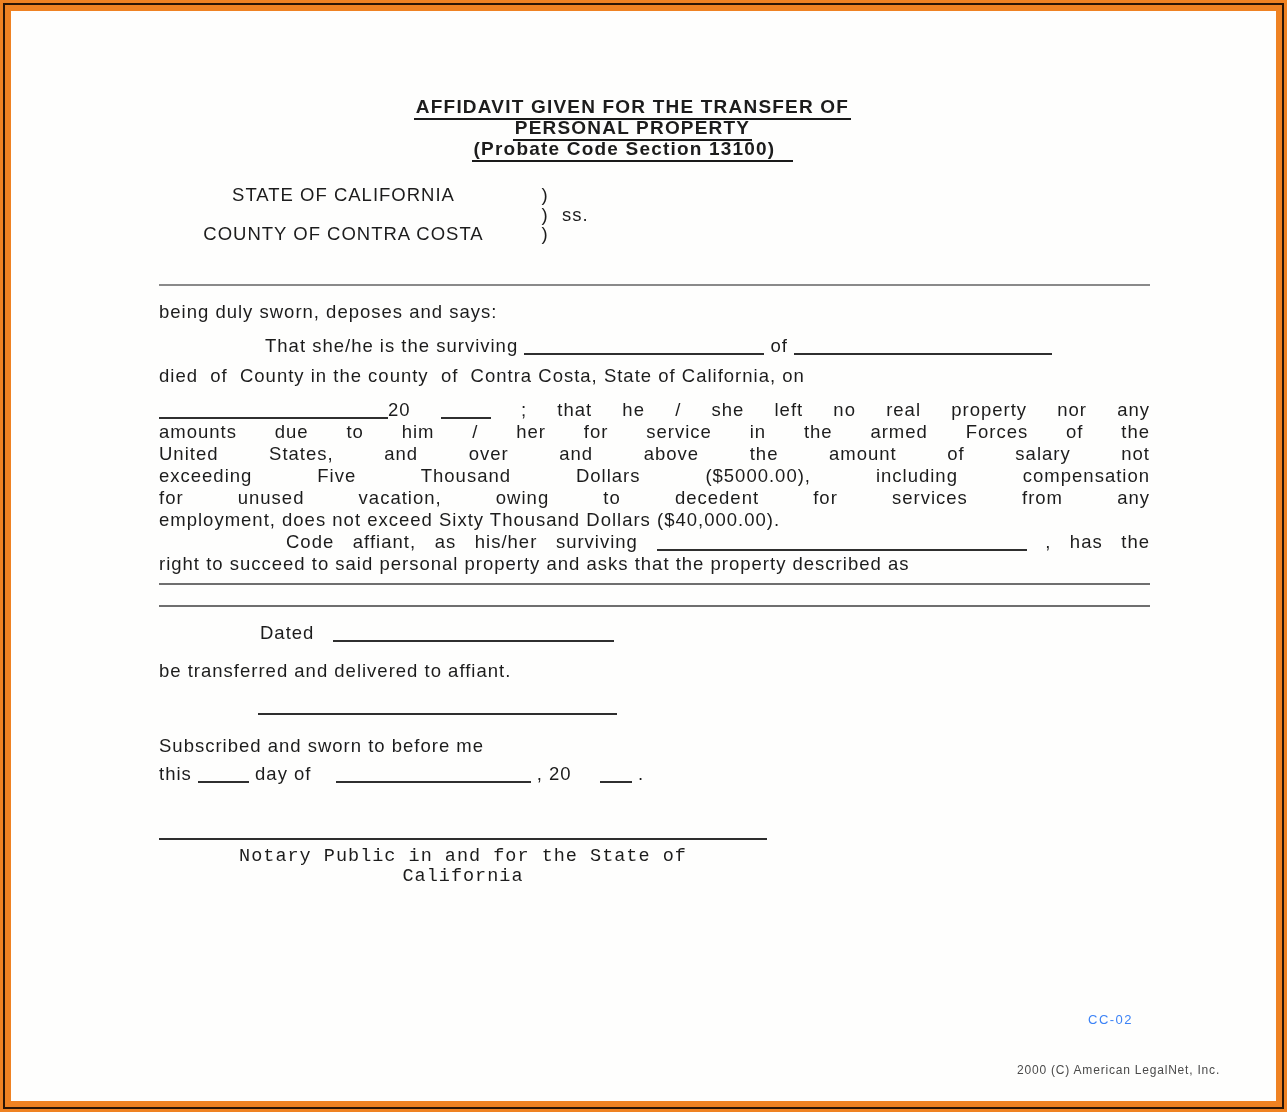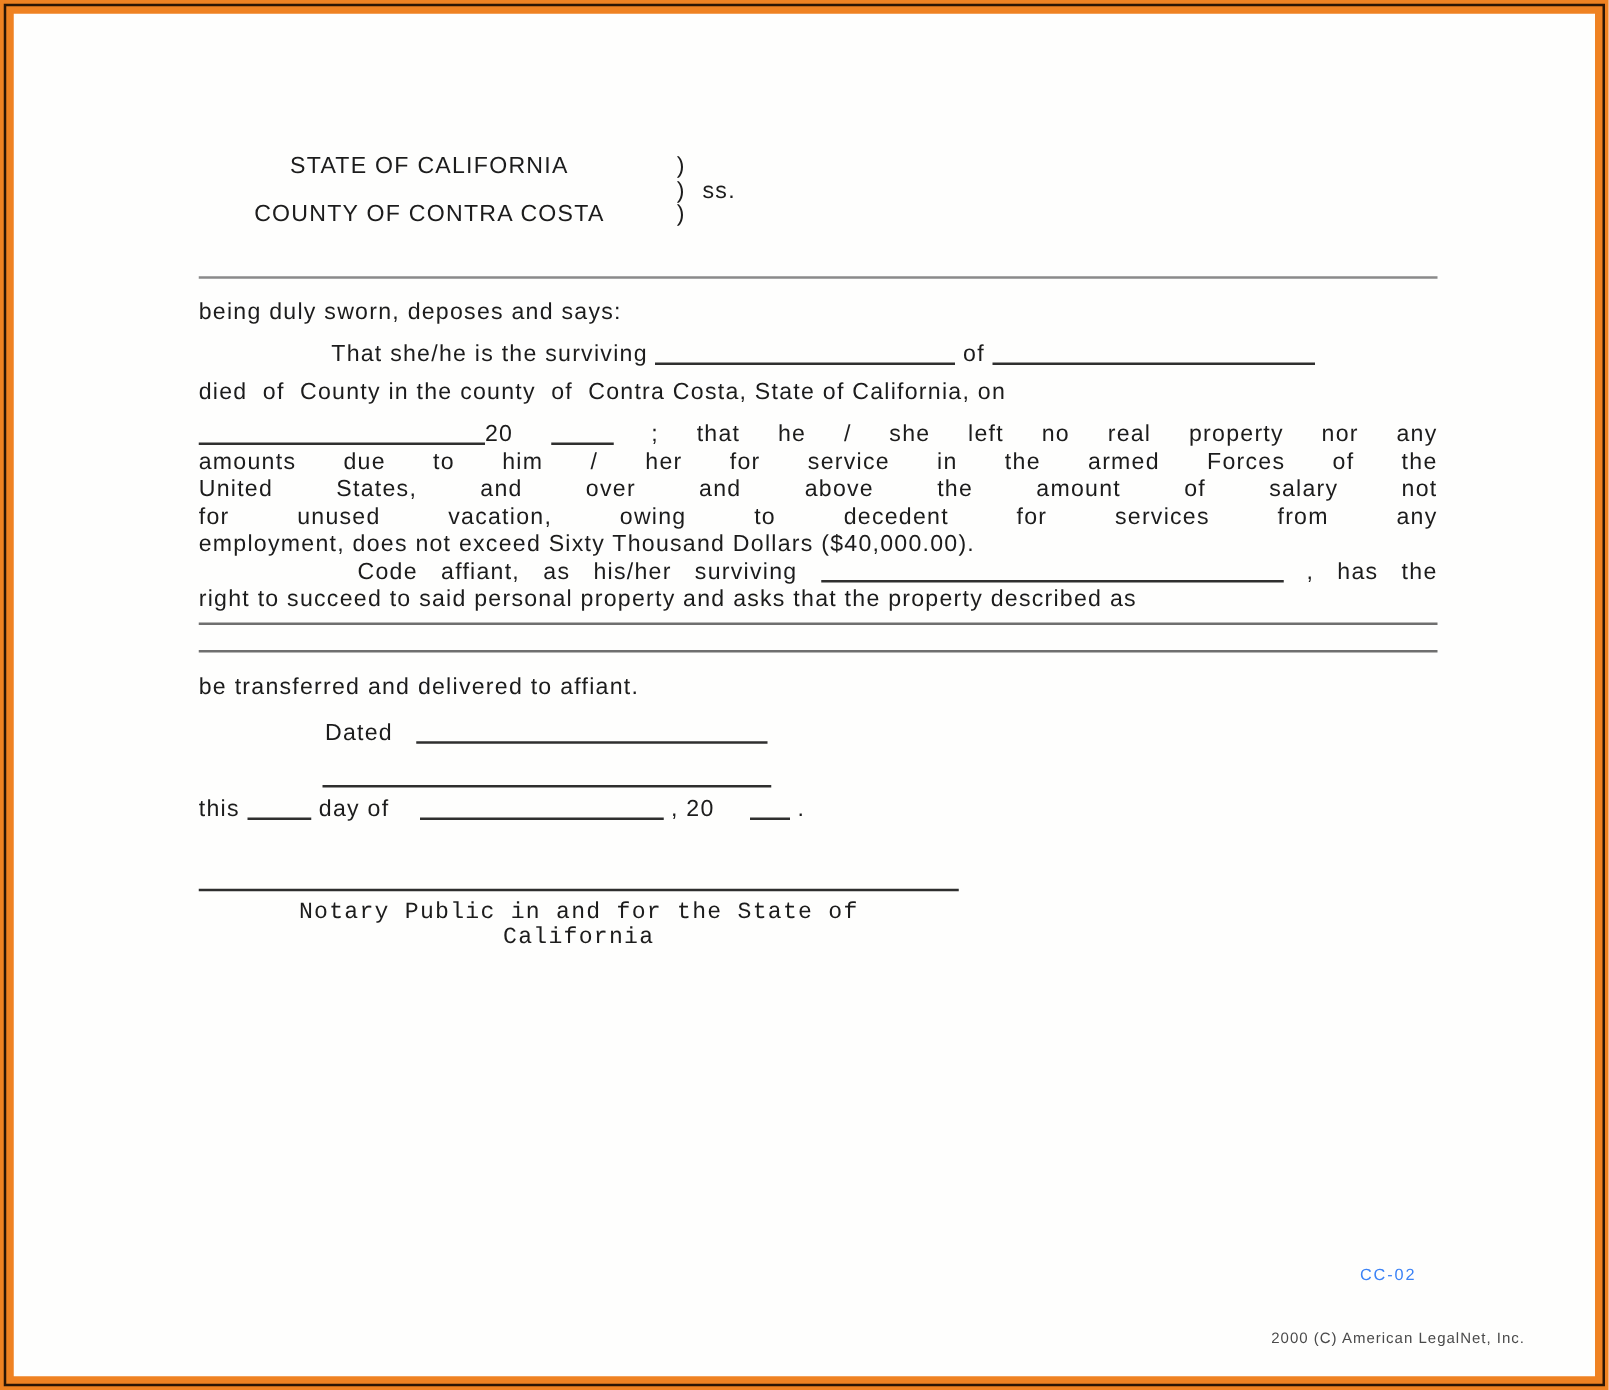--- a/index.html
+++ b/index.html
@@ -64,20 +64,25 @@
   .copyright{position:absolute;left:1006px;top:1052px;font-size:12px;letter-spacing:0.8px;color:#4a4a4a;}
 </style>
 </head>
 <body>
 
 <div class="canvas">
   <div class="frame">
     <div class="page">
       <div class="content">
 
+        <div class="title-block">
+          <div class="title-line"><span>AFFIDAVIT GIVEN FOR THE TRANSFER OF</span></div>
+          <div class="title-line"><span>PERSONAL PROPERTY</span></div>
+          <div class="title-line ext"><span>(Probate Code Section 13100)</span></div>
+        </div>
 
         <div class="venue">
           <div class="v-row">
             <span class="v-label">STATE OF CALIFORNIA</span>
               <span class="v-paren">)</span>
           </div>
           <div class="v-row">
             <span class="v-label"></span>
               <span class="v-paren">)</span>
               <span>ss.</span>
@@ -100,42 +105,44 @@
         </div>
 
         <div class="line died">died  of  County in the county  of  Contra Costa, State of California, on</div>
 
         <div class="line jline para1"><span class="blank w229"></span><span>20</span>
           <span class="blank w50"></span>
           <span>; that he / she left no real property nor any</span>
         </div>
         <div class="line jline">amounts due to him / her for service in the armed Forces of the</div>
         <div class="line jline">United States, and over and above the amount of salary not</div>
+        <div class="line jline">exceeding Five Thousand Dollars ($5000.00), including compensation</div>
         <div class="line jline">for unused vacation, owing to decedent for services from any</div>
         <div class="line">employment, does not exceed Sixty Thousand Dollars ($40,000.00).</div>
 
         <div class="line jline affiant">
           <span>Code affiant, as his/her surviving</span>
           <span class="blank w370"></span>
           <span>, has the</span>
         </div>
         <div class="line">right to succeed to said personal property and asks that the property described as</div>
 
         <div class="rule darker desc1"></div>
         <div class="rule darker desc2"></div>
 
-        <div class="line transfer">be transferred and delivered to affiant.</div>
-
         <div class="line dated">
           <span>Dated</span>
           <span class="blank w281 ml12"></span>
         </div>
 
+        <div class="line transfer">be transferred and delivered to affiant.</div>
+
         <div class="sig-rule"></div>
 
+        <div class="line subscribed">Subscribed and sworn to before me</div>
 
         <div class="line thisline">
           <span>this</span>
           <span class="blank w51"></span>
           <span>day of</span>
           <span class="blank w195 ml18"></span>
           <span>, 20</span>
           <span class="blank w32 ml22"></span>
           <span>.</span>
         </div>

